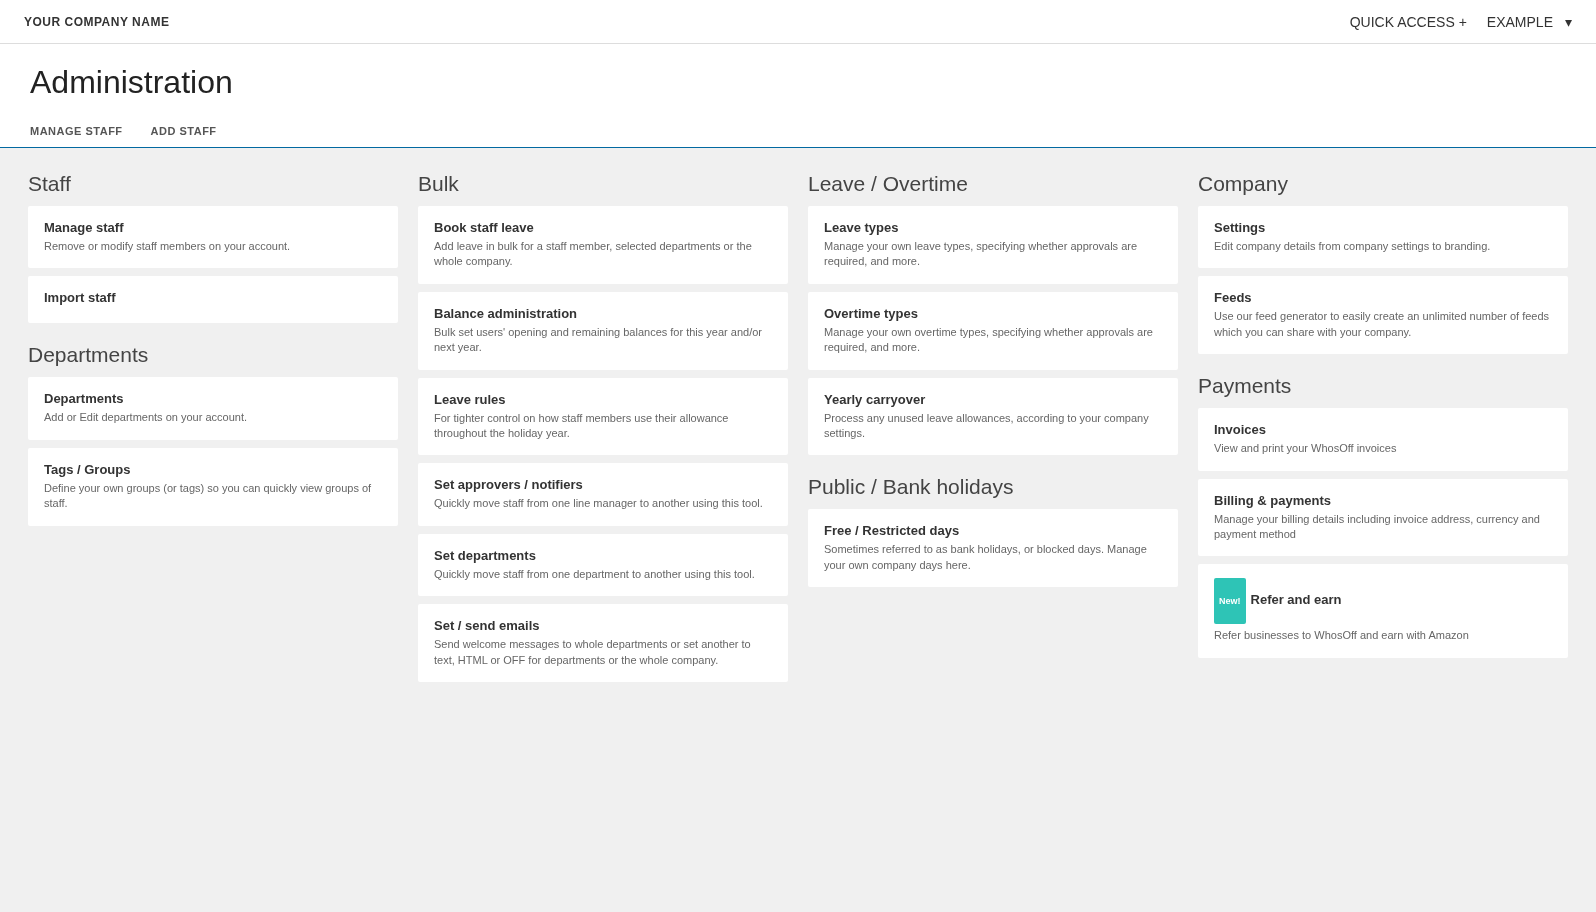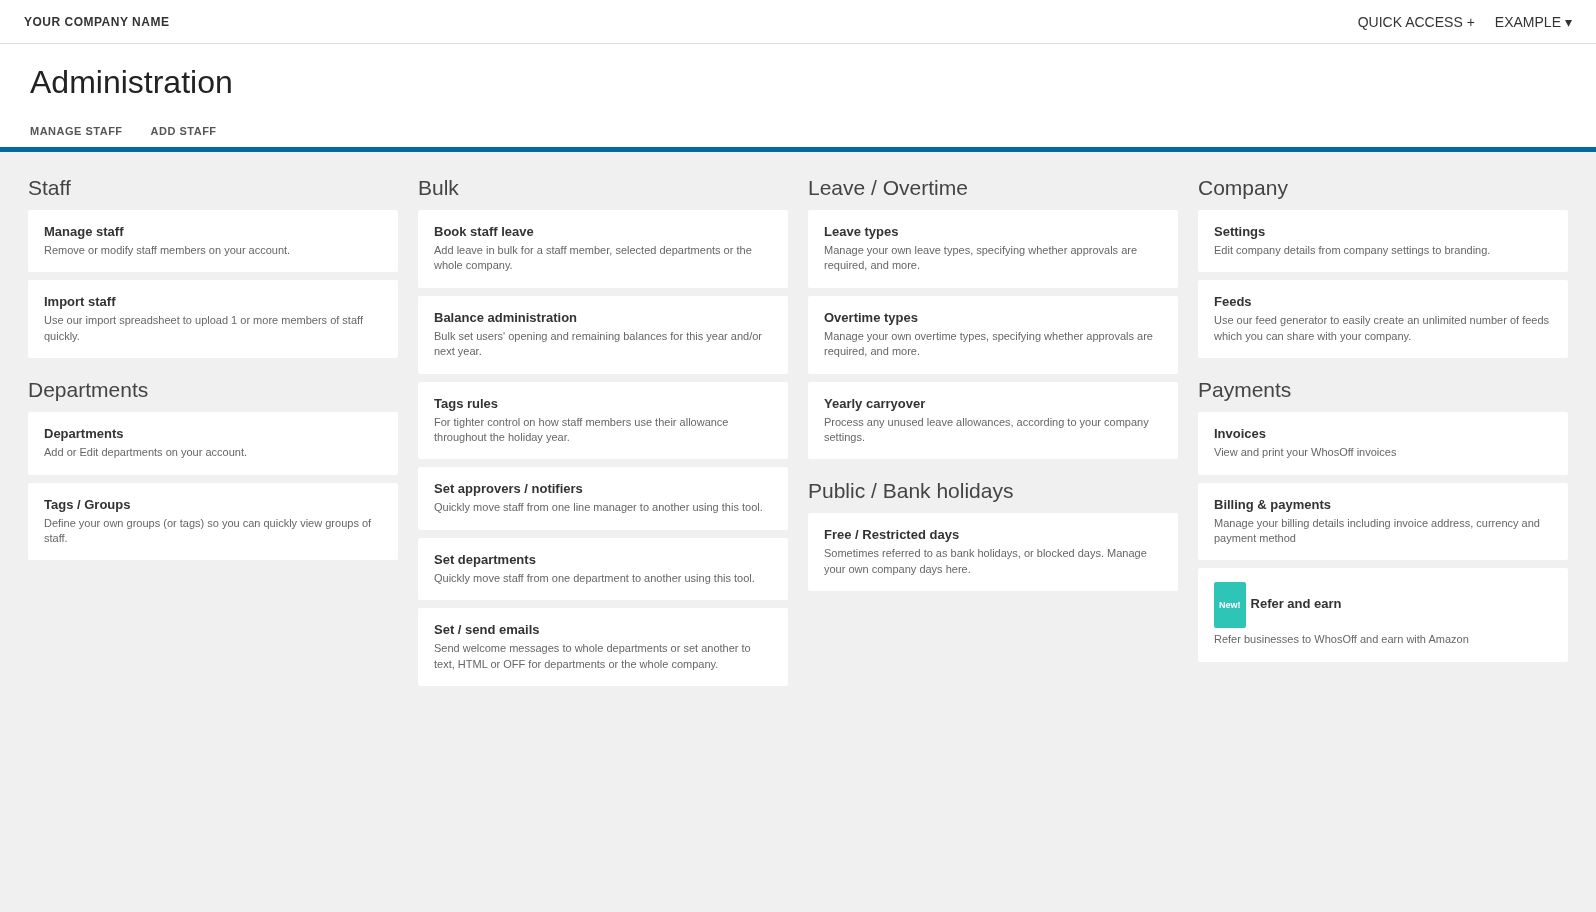--- a/index.html
+++ b/index.html
@@ -32,30 +32,30 @@
       font-size: 14px;
     }
     .quick-access {
       color: #333;
       font-weight: 500;
       cursor: pointer;
     }
     .example-dropdown {
       display: flex;
       align-items: center;
-      gap: 4px;
+      gap: 12px;
       cursor: pointer;
       color: #333;
     }
 
     
     .page-header {
       background: #fff;
       padding: 20px 30px 0 30px;
-      border-bottom: 5px solid #0369a1;
+      border-bottom: 1px solid #0369a1;
     }
     .page-title {
       font-size: 32px;
       font-weight: 300;
       color: #222;
       margin-bottom: 16px;
     }
     .page-tabs {
       display: flex;
       gap: 0;
@@ -154,21 +154,20 @@
   <div class="sections-grid">
 
     <div>
       <div class="section-title">Staff</div>
       <div class="card">
         <div class="card-title">Manage staff</div>
         <div class="card-desc">Remove or modify staff members on your account.</div>
       </div>
       <div class="card">
         <div class="card-title">Import staff</div>
-        <div class="card-desc">Use our import spreadsheet to upload 1 or more members of staff quickly.</div>
       </div>
 
       <div style="margin-top: 20px;">
         <div class="section-title">Departments</div>
         <div class="card">
           <div class="card-title">Departments</div>
           <div class="card-desc">Add or Edit departments on your account.</div>
         </div>
         <div class="card">
           <div class="card-title">Tags / Groups</div>
@@ -181,21 +180,21 @@
       <div class="section-title">Bulk</div>
       <div class="card">
         <div class="card-title">Book staff leave</div>
         <div class="card-desc">Add leave in bulk for a staff member, selected departments or the whole company.</div>
       </div>
       <div class="card">
         <div class="card-title">Balance administration</div>
         <div class="card-desc">Bulk set users' opening and remaining balances for this year and/or next year.</div>
       </div>
       <div class="card">
-        <div class="card-title">Tags rules</div>
+        <div class="card-title">Leave rules</div>
         <div class="card-desc">For tighter control on how staff members use their allowance throughout the holiday year.</div>
       </div>
       <div class="card">
         <div class="card-title">Set approvers / notifiers</div>
         <div class="card-desc">Quickly move staff from one line manager to another using this tool.</div>
       </div>
       <div class="card">
         <div class="card-title">Set departments</div>
         <div class="card-desc">Quickly move staff from one department to another using this tool.</div>
       </div>

